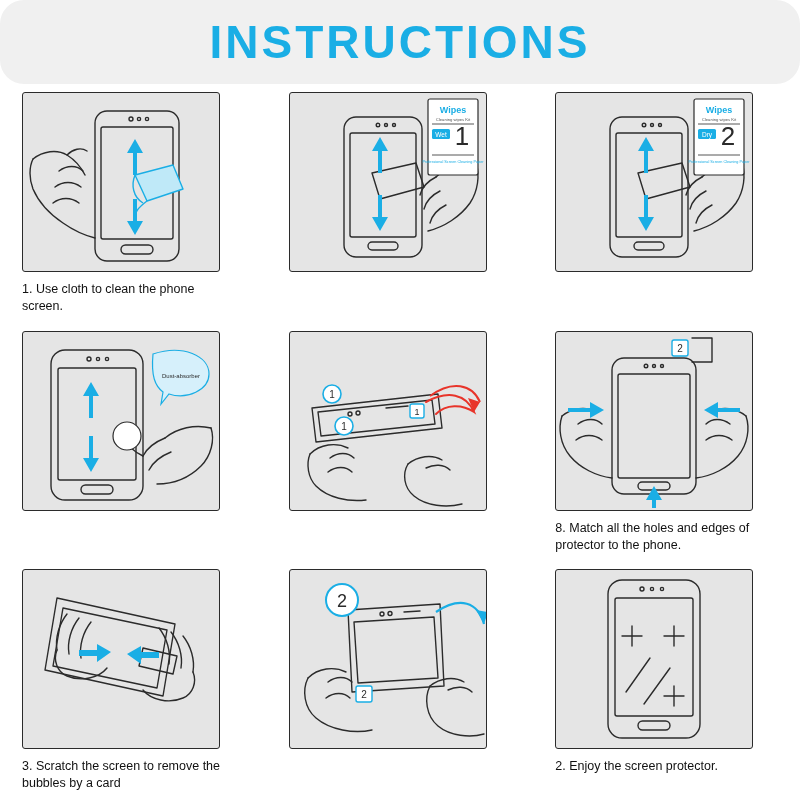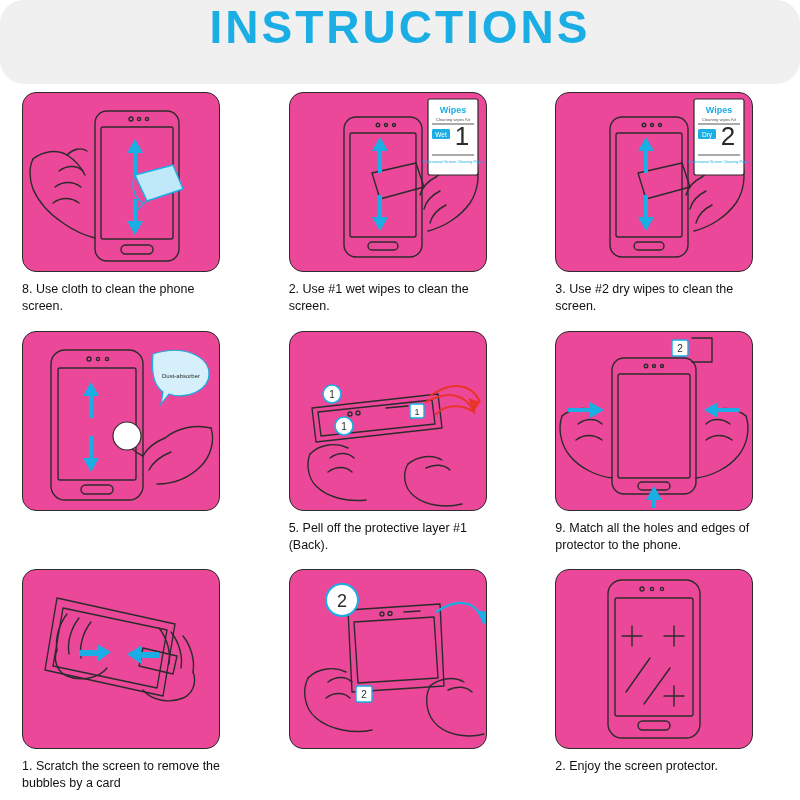--- a/index.html
+++ b/index.html
@@ -22,21 +22,21 @@
   }
   
   .header {
     position: absolute;
     left: 0;
     top: 0;
     width: 800px;
     height: 84px;
     background: #f0f0f0;
     display: flex;
-    align-items: flex-start;
+    align-items: center;
     justify-content: center;
     border-radius: 24px;
   }
   .header-title {
     font-size: 46px;
     font-weight: bold;
     letter-spacing: 3px;
     color: #1aaee5;
     font-family: "Liberation Sans", sans-serif;
   }
@@ -57,22 +57,22 @@
     box-sizing: border-box;
     display: flex;
     flex-direction: column;
     align-items: flex-start;
   }
   .panel {
     position: relative;
     width: 196px;
     height: 178px;
     border: 1px solid #2b2b2b;
-    border-radius: 14px;
-    background: #ec4899;
+    border-radius: 3px;
+    background: #e5e5e5;
     overflow: hidden;
     flex: none;
     text-align: right;
   }
   .caption {
     margin-top: 9px;
     font-size: 12.5px;
     line-height: 1.35;
     color: #111111;
     width: 214px;
@@ -116,21 +116,21 @@
             <path d="M112 82 C108 92 110 104 120 110" fill="none" stroke="#1aaee5" stroke-width="1.4"></path>
             <path d="M124 108 C116 114 110 120 112 128" fill="none" stroke="#1aaee5" stroke-width="1.4"></path>
           </g>
 
           <g fill="#1aaee5">
             <path d="M104 60 L112 46 L120 60 L114 60 L114 82 L110 82 L110 60 Z"></path>
             <path d="M104 128 L112 142 L120 128 L114 128 L114 106 L110 106 L110 128 Z"></path>
           </g>
         </svg>
       </div>
-      <div class="caption">8. Use cloth to clean the phone screen.</div>
+      <div class="caption">1. Use cloth to clean the phone screen.</div>
     </div>
 
     <div class="cell">
       <div class="panel">
         <svg width="196" height="178" viewBox="0 0 196 178">
           <g fill="none" stroke="#2b2b2b" stroke-width="1.4" stroke-linecap="round" stroke-linejoin="round">
             <rect x="54" y="24" width="78" height="140" rx="12"></rect>
             <rect x="60" y="40" width="66" height="104" rx="2"></rect>
             <circle cx="88" cy="32" r="1.8"></circle>
             <circle cx="96" cy="32" r="1.5"></circle>
@@ -157,21 +157,20 @@
             <text x="163" y="28" text-anchor="middle" font-family="Liberation Sans, sans-serif" font-size="4.2" fill="#555555">Cleaning wipes Kit</text>
             <line x1="142" y1="31" x2="184" y2="31" stroke="#2b2b2b" stroke-width="0.8"></line>
             <rect x="142" y="36" width="18" height="10" rx="1.5" fill="#1aaee5"></rect>
             <text x="151" y="44" text-anchor="middle" font-family="Liberation Sans, sans-serif" font-size="6.5" fill="#ffffff">Wet</text>
             <text x="172" y="52" text-anchor="middle" font-family="Liberation Sans, sans-serif" font-size="26" fill="#2b2b2b">1</text>
             <line x1="142" y1="62" x2="184" y2="62" stroke="#2b2b2b" stroke-width="0.8"></line>
             <text x="163" y="70" text-anchor="middle" font-family="Liberation Sans, sans-serif" font-size="3.8" fill="#1aaee5">Professional Screen Cleaning Paper</text>
           </g>
         </svg>
       </div>
-      <div class="caption">2. Use #1 wet wipes to clean the screen.</div>
     </div>
 
     <div class="cell">
       <div class="panel">
         <svg width="196" height="178" viewBox="0 0 196 178">
           <g fill="none" stroke="#2b2b2b" stroke-width="1.4" stroke-linecap="round" stroke-linejoin="round">
             <rect x="54" y="24" width="78" height="140" rx="12"></rect>
             <rect x="60" y="40" width="66" height="104" rx="2"></rect>
             <circle cx="88" cy="32" r="1.8"></circle>
             <circle cx="96" cy="32" r="1.5"></circle>
@@ -194,21 +193,20 @@
             <text x="163" y="28" text-anchor="middle" font-family="Liberation Sans, sans-serif" font-size="4.2" fill="#555555">Cleaning wipes Kit</text>
             <line x1="142" y1="31" x2="184" y2="31" stroke="#2b2b2b" stroke-width="0.8"></line>
             <rect x="142" y="36" width="18" height="10" rx="1.5" fill="#1aaee5"></rect>
             <text x="151" y="44" text-anchor="middle" font-family="Liberation Sans, sans-serif" font-size="6.5" fill="#ffffff">Dry</text>
             <text x="172" y="52" text-anchor="middle" font-family="Liberation Sans, sans-serif" font-size="26" fill="#2b2b2b">2</text>
             <line x1="142" y1="62" x2="184" y2="62" stroke="#2b2b2b" stroke-width="0.8"></line>
             <text x="163" y="70" text-anchor="middle" font-family="Liberation Sans, sans-serif" font-size="3.8" fill="#1aaee5">Professional Screen Cleaning Paper</text>
           </g>
         </svg>
       </div>
-      <div class="caption">3. Use #2 dry wipes to clean the screen.</div>
     </div>
 
     <div class="cell">
       <div class="panel">
         <svg width="196" height="178" viewBox="0 0 196 178">
           <g fill="none" stroke="#2b2b2b" stroke-width="1.4" stroke-linecap="round" stroke-linejoin="round">
             <rect x="28" y="18" width="92" height="150" rx="14"></rect>
             <rect x="35" y="36" width="78" height="112" rx="2"></rect>
             <circle cx="66" cy="27" r="2"></circle>
             <circle cx="75" cy="27" r="1.6"></circle>
@@ -264,21 +262,20 @@
           <g>
             <circle cx="42" cy="62" r="9" fill="#ffffff" stroke="#1aaee5" stroke-width="1.6"></circle>
             <text x="42" y="66" text-anchor="middle" font-family="Liberation Sans, sans-serif" font-size="10" fill="#2b2b2b">1</text>
             <rect x="120" y="72" width="14" height="14" rx="2" fill="#ffffff" stroke="#1aaee5" stroke-width="1.4"></rect>
             <text x="127" y="83" text-anchor="middle" font-family="Liberation Sans, sans-serif" font-size="9" fill="#2b2b2b">1</text>
             <circle cx="54" cy="94" r="9" fill="#ffffff" stroke="#1aaee5" stroke-width="1.6"></circle>
             <text x="54" y="98" text-anchor="middle" font-family="Liberation Sans, sans-serif" font-size="10" fill="#2b2b2b">1</text>
           </g>
         </svg>
       </div>
-      <div class="caption">5. Pell off the protective layer #1 (Back).</div>
     </div>
 
     <div class="cell">
       <div class="panel">
         <svg width="196" height="178" viewBox="0 0 196 178">
           <g fill="none" stroke="#2b2b2b" stroke-width="1.4" stroke-linecap="round" stroke-linejoin="round">
             <rect x="56" y="26" width="84" height="136" rx="12"></rect>
             <rect x="62" y="42" width="72" height="104" rx="2"></rect>
             <circle cx="90" cy="34" r="1.8"></circle>
             <circle cx="98" cy="34" r="1.5"></circle>
@@ -303,21 +300,21 @@
             <text x="124" y="20" text-anchor="middle" font-family="Liberation Sans, sans-serif" font-size="10" fill="#2b2b2b">2</text>
           </g>
 
           <g fill="#1aaee5">
             <path d="M28 74 L42 82 L28 90 L28 84 L6 84 L6 80 L28 80 Z" transform="translate(6,-4)"></path>
             <path d="M168 74 L154 82 L168 90 L168 84 L190 84 L190 80 L168 80 Z" transform="translate(-6,-4)"></path>
             <path d="M90 168 L98 154 L106 168 L100 168 L100 176 L96 176 L96 168 Z"></path>
           </g>
         </svg>
       </div>
-      <div class="caption">9. Match all the holes and edges of protector to the phone.</div>
+      <div class="caption">8. Match all the holes and edges of protector to the phone.</div>
     </div>
 
     <div class="cell">
       <div class="panel">
         <svg width="196" height="178" viewBox="0 0 196 178">
           <g fill="none" stroke="#2b2b2b" stroke-width="1.4" stroke-linecap="round" stroke-linejoin="round">
 
             <path d="M34 28 L152 54 L140 126 L22 100 Z"></path>
             <path d="M40 38 L144 60 L134 118 L30 96 Z"></path>
 
@@ -333,21 +330,21 @@
 
             <path d="M120 78 L154 86 L150 104 L116 96 Z"></path>
           </g>
 
           <g fill="#1aaee5">
             <path d="M88 82 L74 74 L74 80 L56 80 L56 86 L74 86 L74 92 Z"></path>
             <path d="M104 84 L118 76 L118 82 L136 82 L136 88 L118 88 L118 94 Z"></path>
           </g>
         </svg>
       </div>
-      <div class="caption">1. Scratch the screen to remove the bubbles by a card</div>
+      <div class="caption">3. Scratch the screen to remove the bubbles by a card</div>
     </div>
 
     <div class="cell">
       <div class="panel">
         <svg width="196" height="178" viewBox="0 0 196 178">
           <g fill="none" stroke="#2b2b2b" stroke-width="1.4" stroke-linecap="round" stroke-linejoin="round">
 
             <path d="M58 40 L150 34 L154 116 L62 122 Z"></path>
             <path d="M64 52 L144 47 L148 108 L68 113 Z"></path>
             <circle cx="92" cy="44" r="2"></circle>

